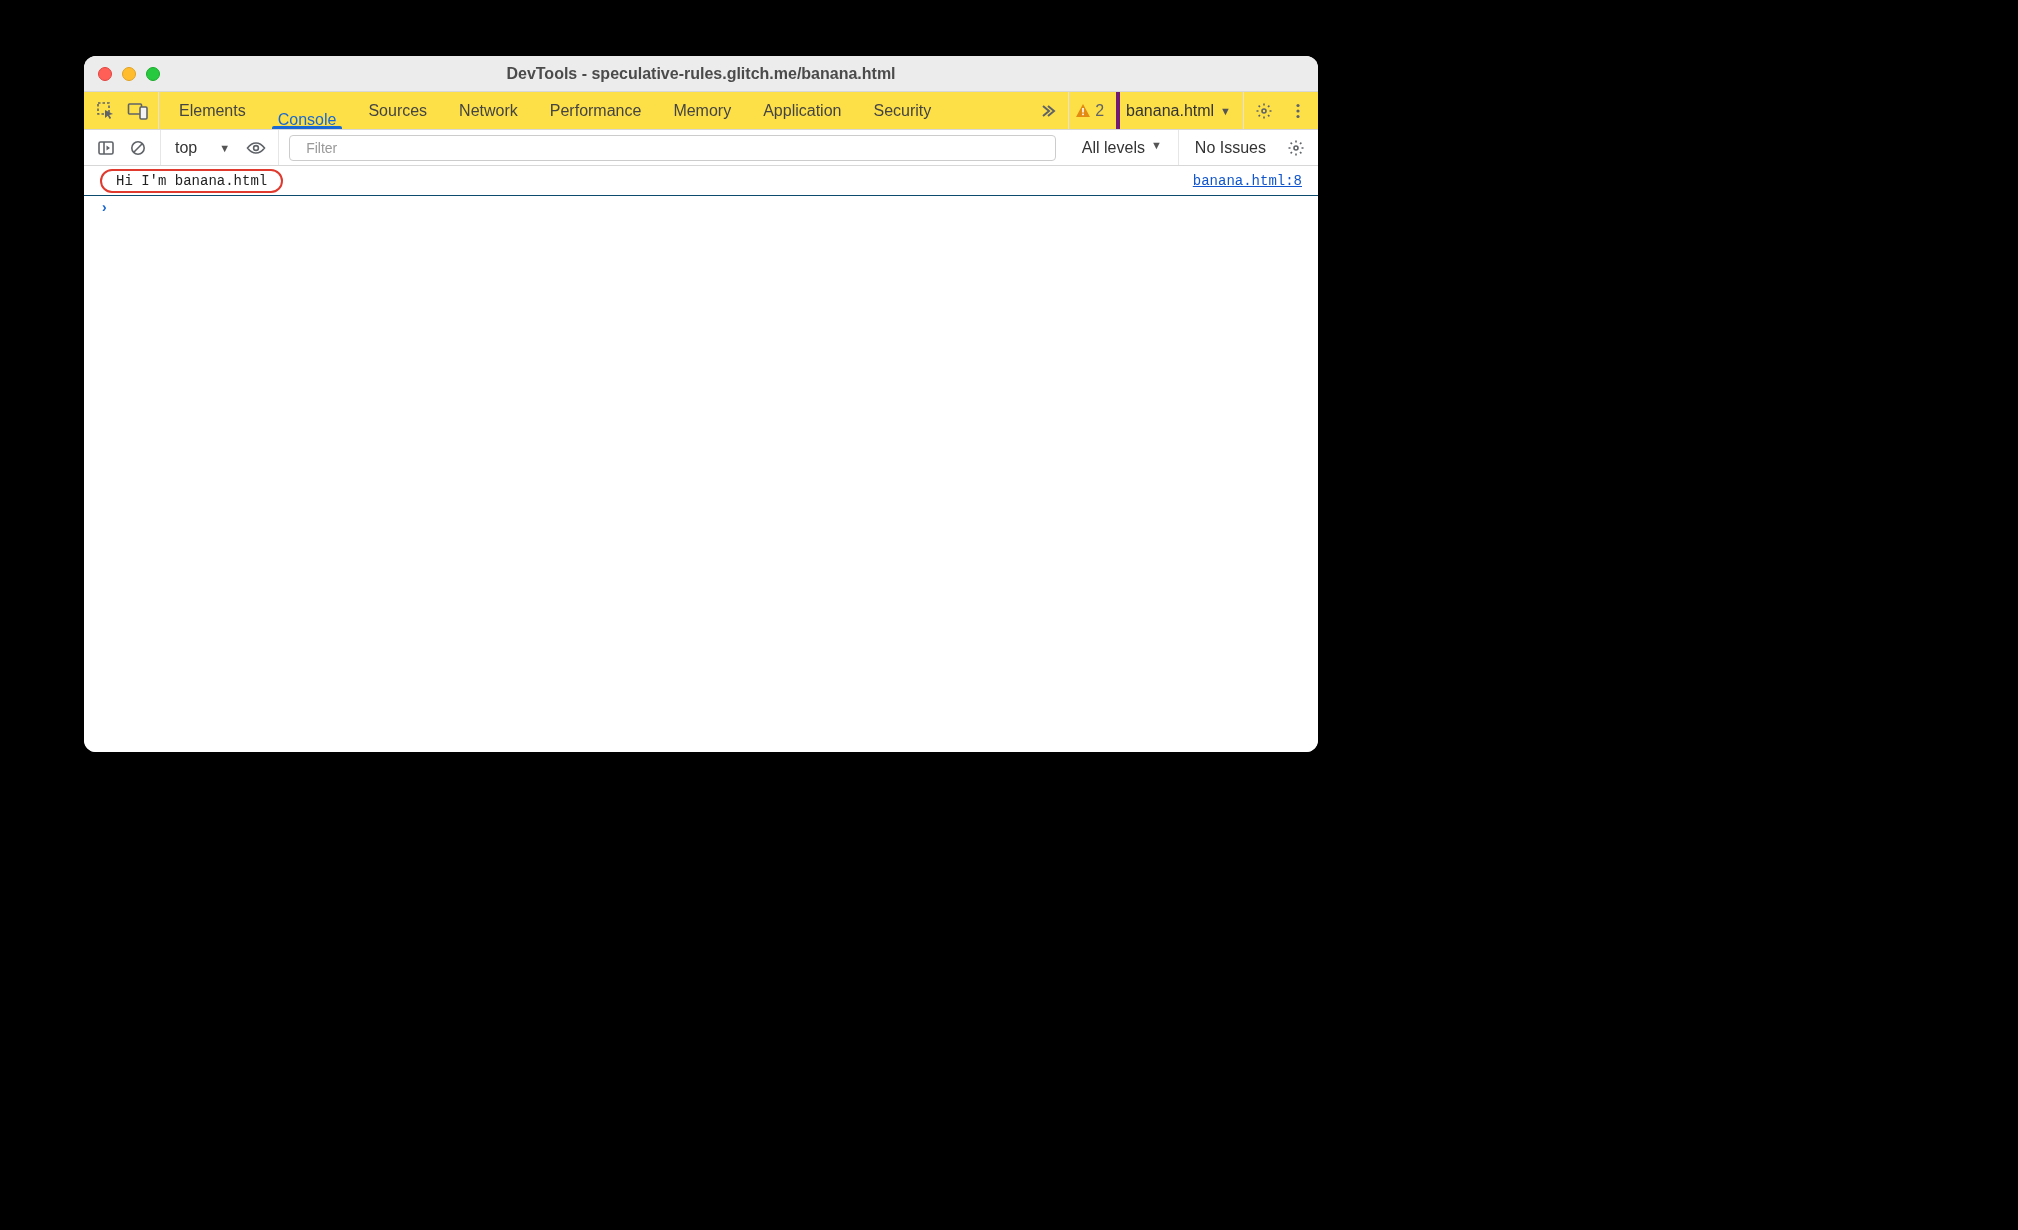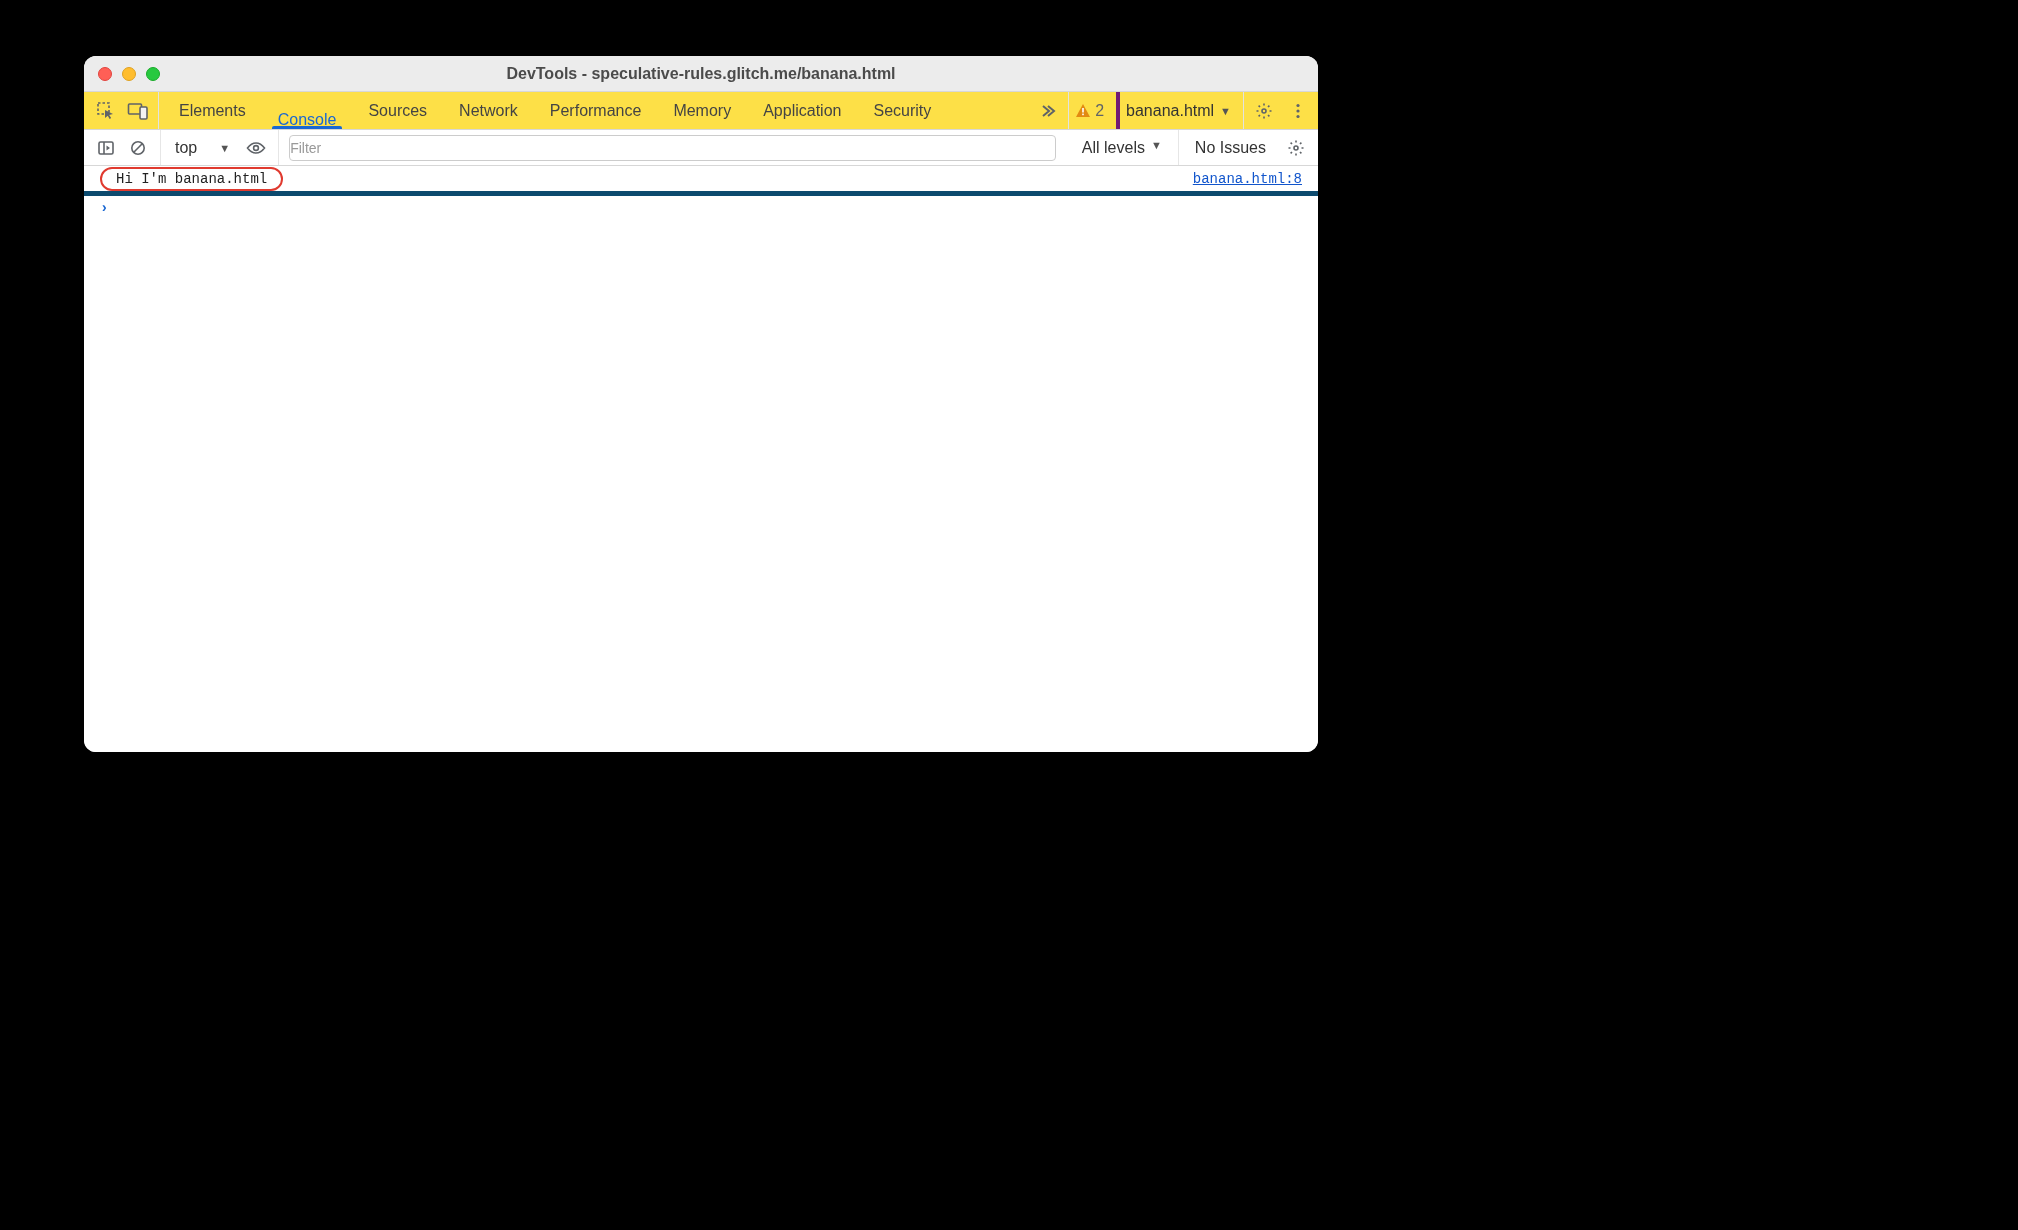--- a/index.html
+++ b/index.html
@@ -92,34 +92,34 @@
     border-bottom:1px solid #d7d7d7;
     display:flex; align-items:center; gap:6px; padding:0 8px;
     background:#fff;
   }
   .ct-group { display:flex; align-items:center; gap:4px; padding-right:8px; border-right:1px solid #e6e6e6; height:100%; }
   .ct-group:last-child{ border-right:none; }
   .context-select{ display:flex; align-items:center; gap:22px; padding:0 8px; color:#333; cursor:pointer; }
   .filter-wrap{ flex:1; padding:0 4px; }
   .filter-input{
     width:100%; height:26px; border:1px solid #ccc; border-radius:4px;
-    padding:0 0; font-size:14px; color:#0c4a6e; background:#fff;
+    padding:0 16px; font-size:14px; color:#0c4a6e; background:#fff;
   }
   .filter-input::placeholder{color:#999;}
   .levels-select{ display:flex; align-items:flex-start; gap:6px; padding:0 8px; color:#333; cursor:pointer;}
   .issues{ padding:0 10px; color:#333; }
   
   .console-body{
     flex:1; background:#fff; overflow:auto; position:relative;
     font-family: ui-monospace, Menlo, Consolas, "Courier New", monospace;
     font-size:14px;
   }
   .log-row{
     display:flex; align-items:center; justify-content:space-between;
-    height:30px; padding:0 16px; border-bottom:5px solid #0c4a6e;
+    height:30px; padding:0 16px; border-bottom:1px solid #0c4a6e;
   }
   .log-msg{
     color:#222;
     padding:2px 14px;
     border:2px solid #e03a2f;
     border-radius:14px;
   }
   .log-src{
     color:#1155cc; text-decoration:underline; cursor:pointer;text-align:center;
   }

